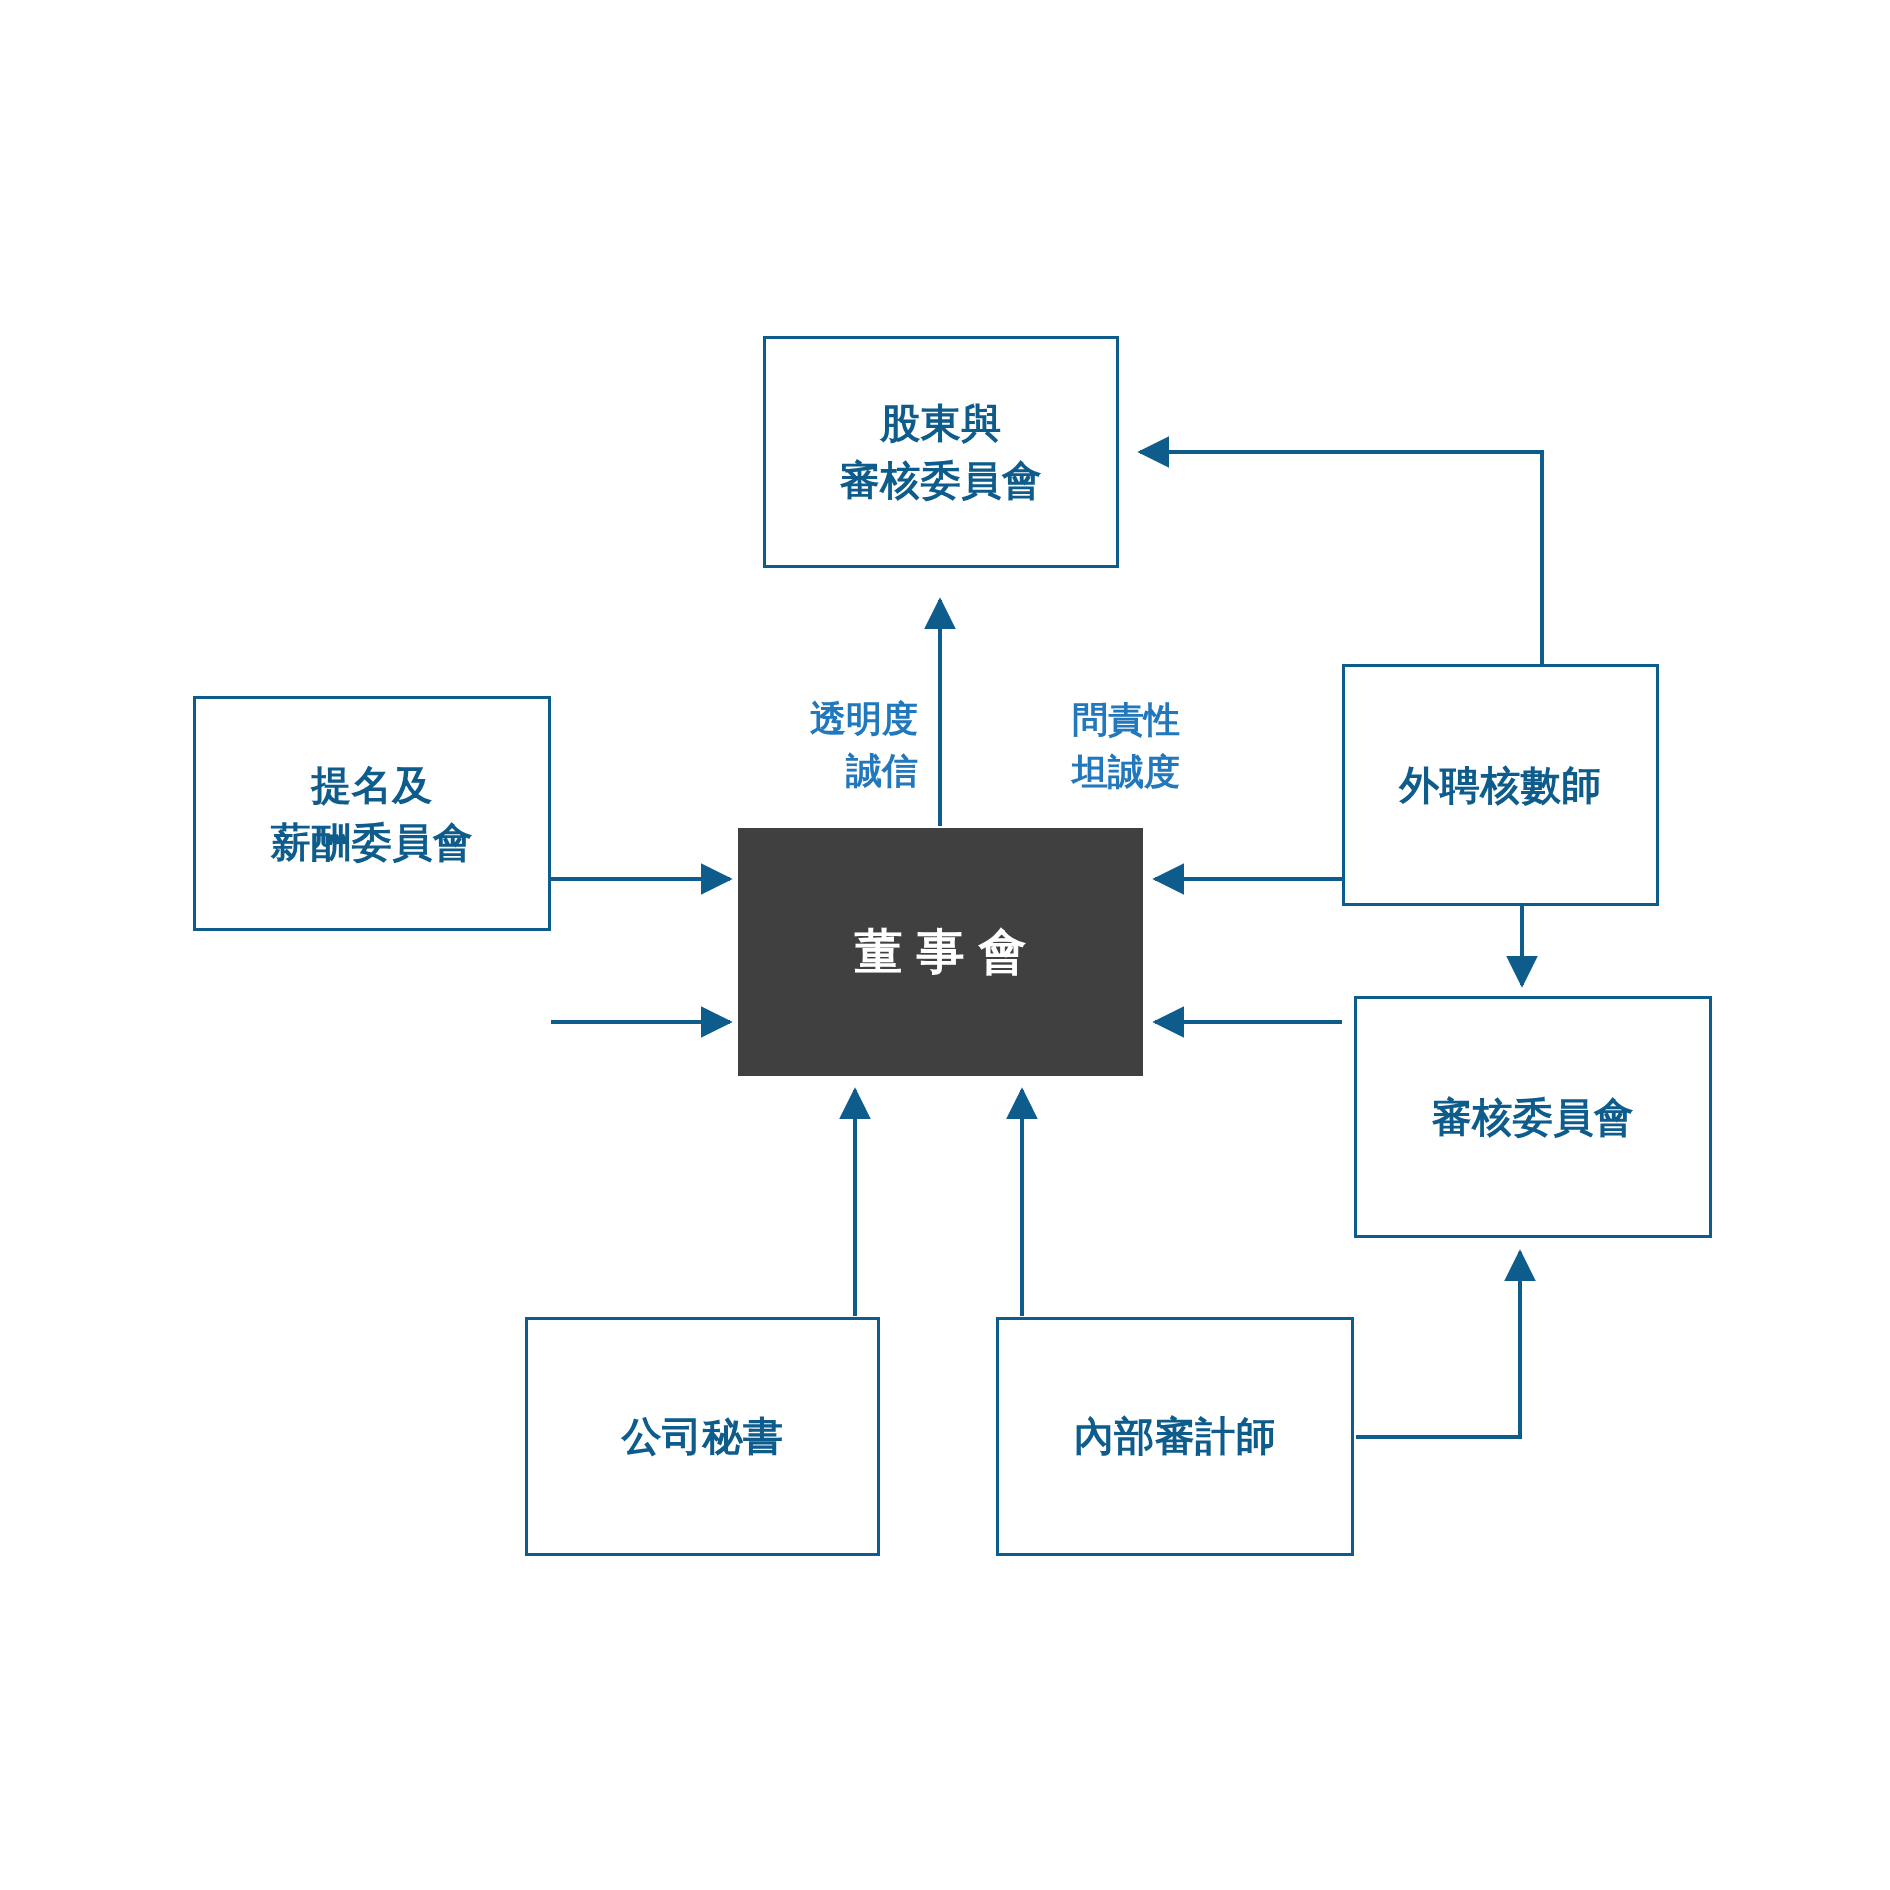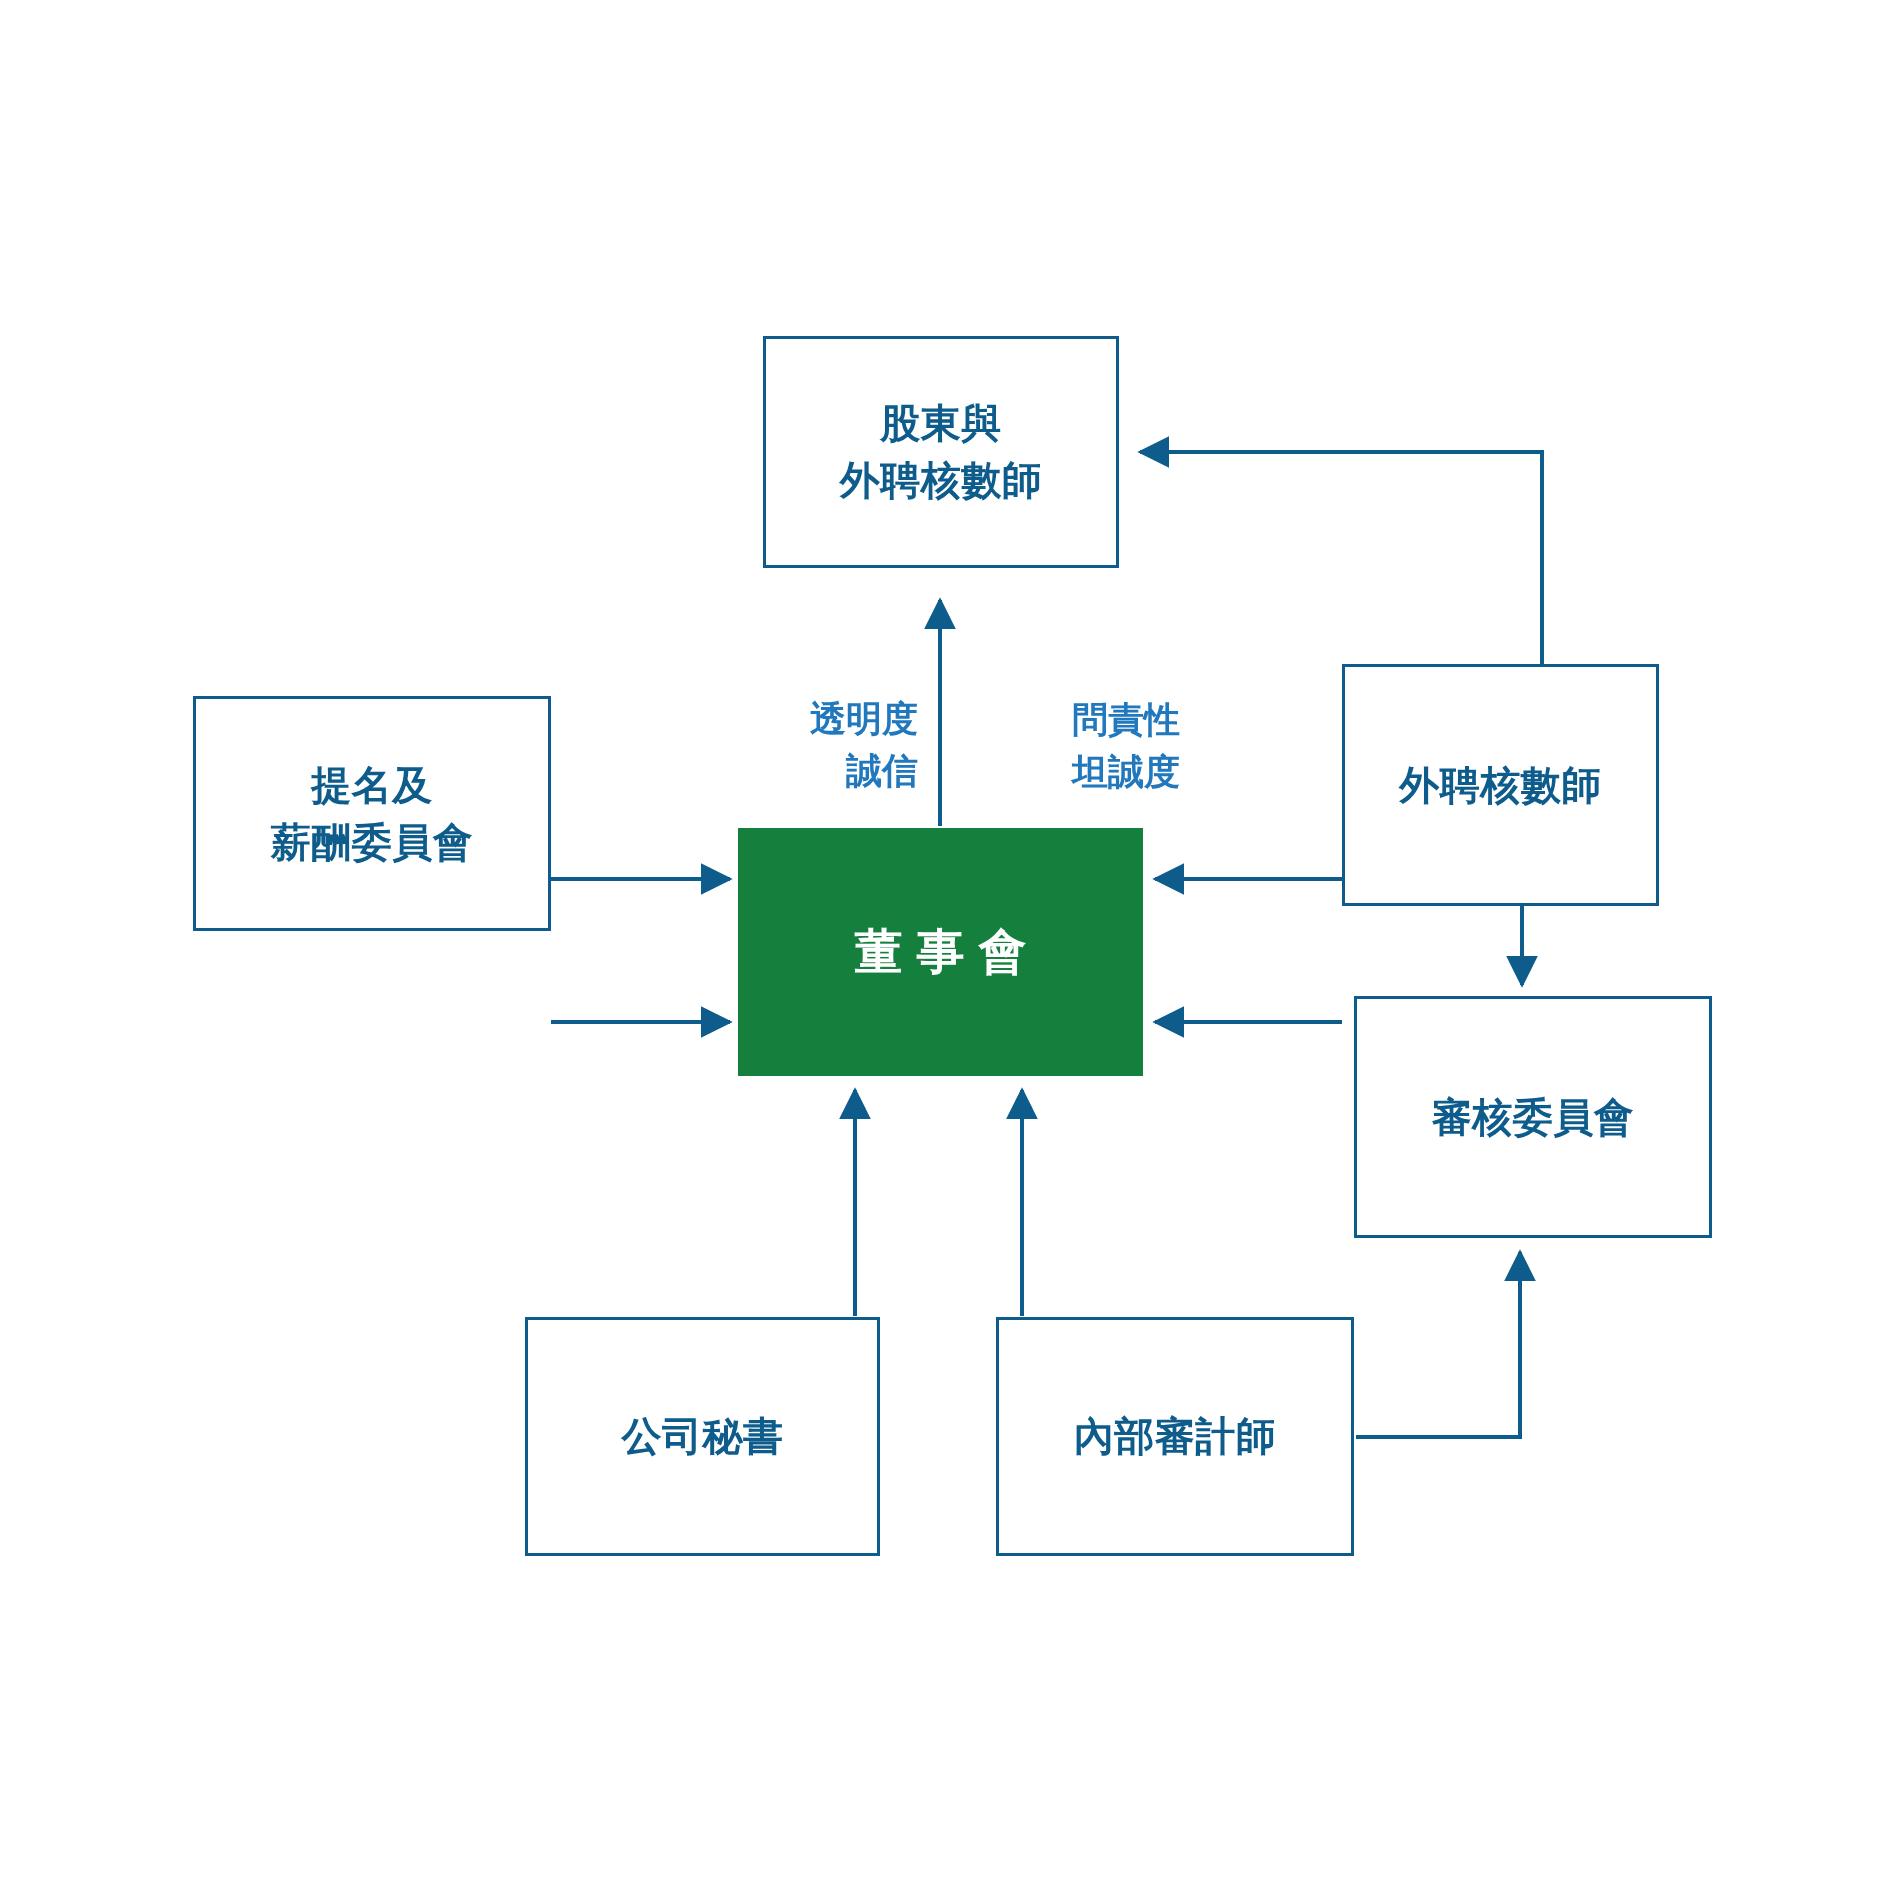--- a/index.html
+++ b/index.html
@@ -32,21 +32,21 @@
     display: flex;
     align-items: center;
     justify-content: center;
     text-align: center;
   }
   .node.outline {
     border: 3px solid #0d5c8c;
     background: #ffffff;
   }
   .node.filled {
-    background: #15803d;
+    background: #404040;
     border: none;
   }
   .node-label {
     font-size: 40px;
     font-weight: bold;
     line-height: 1.42;
     color: #0d5c8c;
     white-space: pre-line;
     letter-spacing: 0.5px;
   }
@@ -101,21 +101,21 @@
       <polyline points="1542,664 1542,452 1140,452" marker-end="url(#arrow-head)"></polyline>
 
       <line x1="1522" y1="906" x2="1522" y2="985" marker-end="url(#arrow-head)"></line>
 
       <polyline points="1356,1437 1520,1437 1520,1252" marker-end="url(#arrow-head)"></polyline>
     </g>
   </svg>
 
   <div class="node outline" style="left:763px; top:336px; width:356px; height:232px;">
     <span class="node-label">股東與
-外聘核數師</span>
+審核委員會</span>
   </div>
 
   <div class="node filled" style="left:738px; top:828px; width:405px; height:248px;">
     <span class="node-label">董事會</span>
   </div>
 
   <div class="node outline" style="left:193px; top:696px; width:358px; height:235px;">
     <span class="node-label">提名及
 薪酬委員會</span>
   </div>

